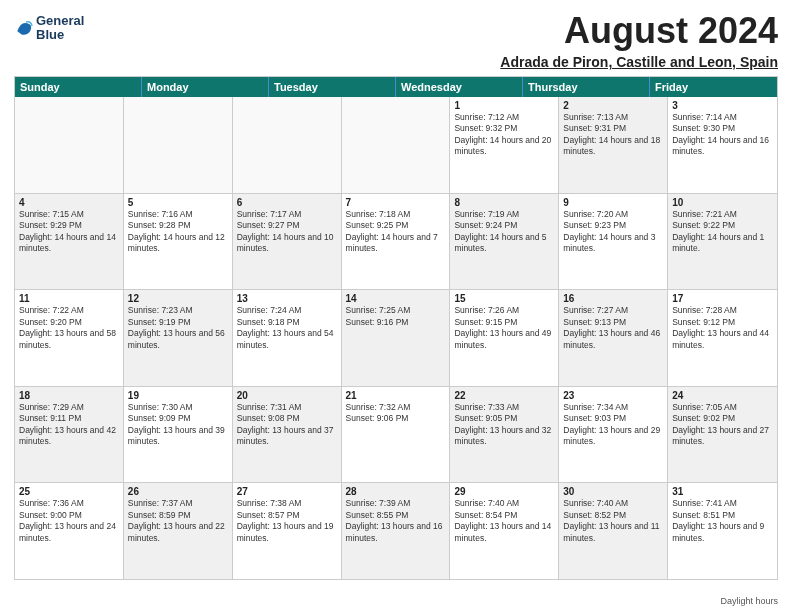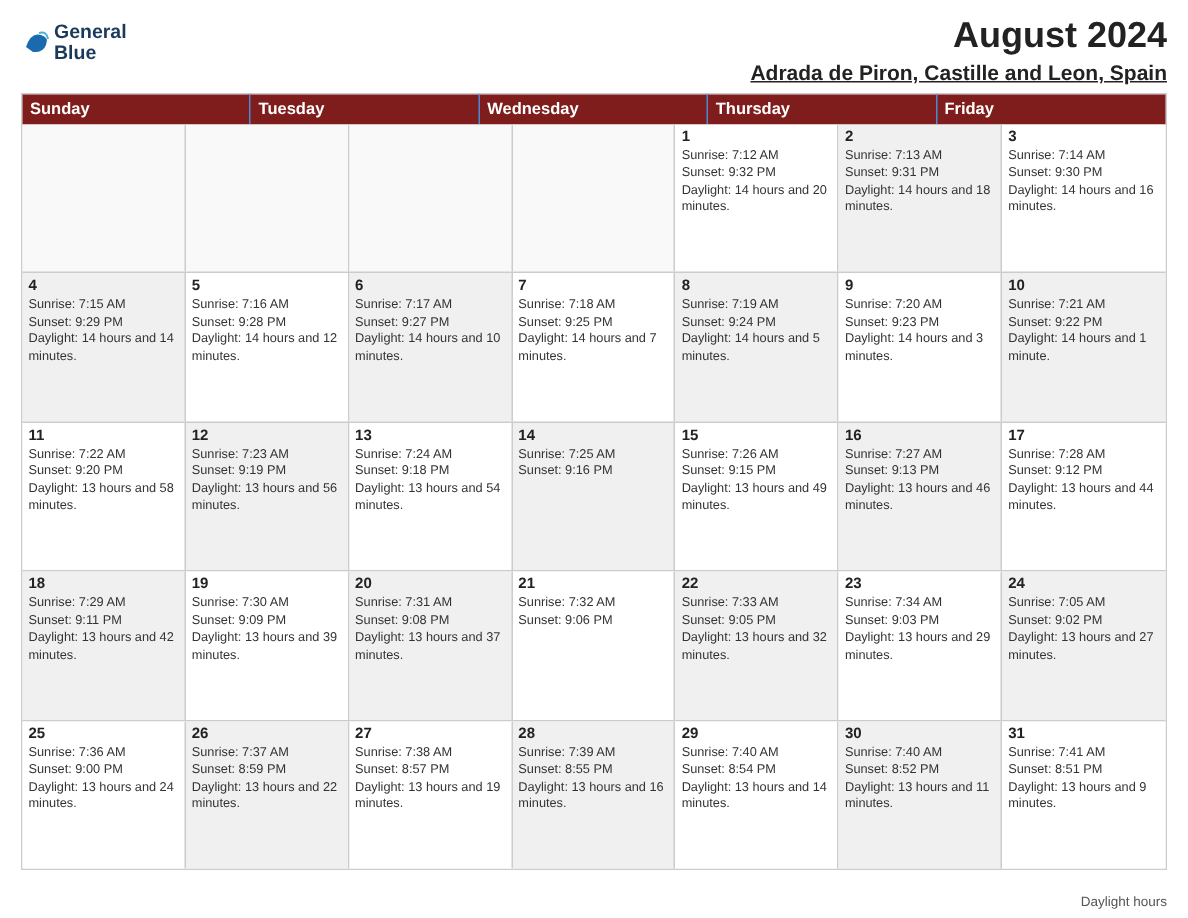--- a/index.html
+++ b/index.html
@@ -44,41 +44,41 @@
     }
     .logo-wrapper {
       display: flex;
       flex-direction: row;
       align-items: center;
     }
     .title-block {
       text-align: right;
     }
     .title-block .month-year {
-      font-size: 24px;
+      font-size: 36px;
       font-weight: bold;
       color: #222;
     }
     .title-block .location {
       font-size: 14px;
       font-weight: bold;
       color: #222;
       margin-top: 2px;
       text-decoration: underline;
     }
     .calendar {
       flex: 1;
       display: flex;
       flex-direction: column;
       border: 1px solid #ccc;
     }
     .cal-header-row {
       display: grid;
-      grid-template-columns: repeat(5, 1fr);
-      background: #7f1d1d;
+      grid-template-columns: repeat(6, 1fr);
+      background: #0f766e;
     }
     .cal-header-cell {
       color: #fff;
       font-weight: bold;
       font-size: 11px;
       padding: 4px 5px;
       border-right: 1px solid #4a8ad4;
       text-align: left;
     }
     .cal-header-cell:last-child { border-right: none; }
@@ -141,20 +141,21 @@
     </div>
     <div class="title-block">
       <div class="month-year">August 2024</div>
       <div class="location">Adrada de Piron, Castille and Leon, Spain</div>
     </div>
   </div>
 
   <div class="calendar">
     <div class="cal-header-row">
     <div class="cal-header-cell">Sunday</div>
+        <div class="cal-header-cell">Monday</div>
         <div class="cal-header-cell">Tuesday</div>
         <div class="cal-header-cell">Wednesday</div>
         <div class="cal-header-cell">Thursday</div>
         <div class="cal-header-cell">Friday</div>
       </div>
     <div class="cal-body">
     <div class="cal-row">
           <div class="cal-cell empty"></div>
           <div class="cal-cell empty"></div>
           <div class="cal-cell empty"></div>

